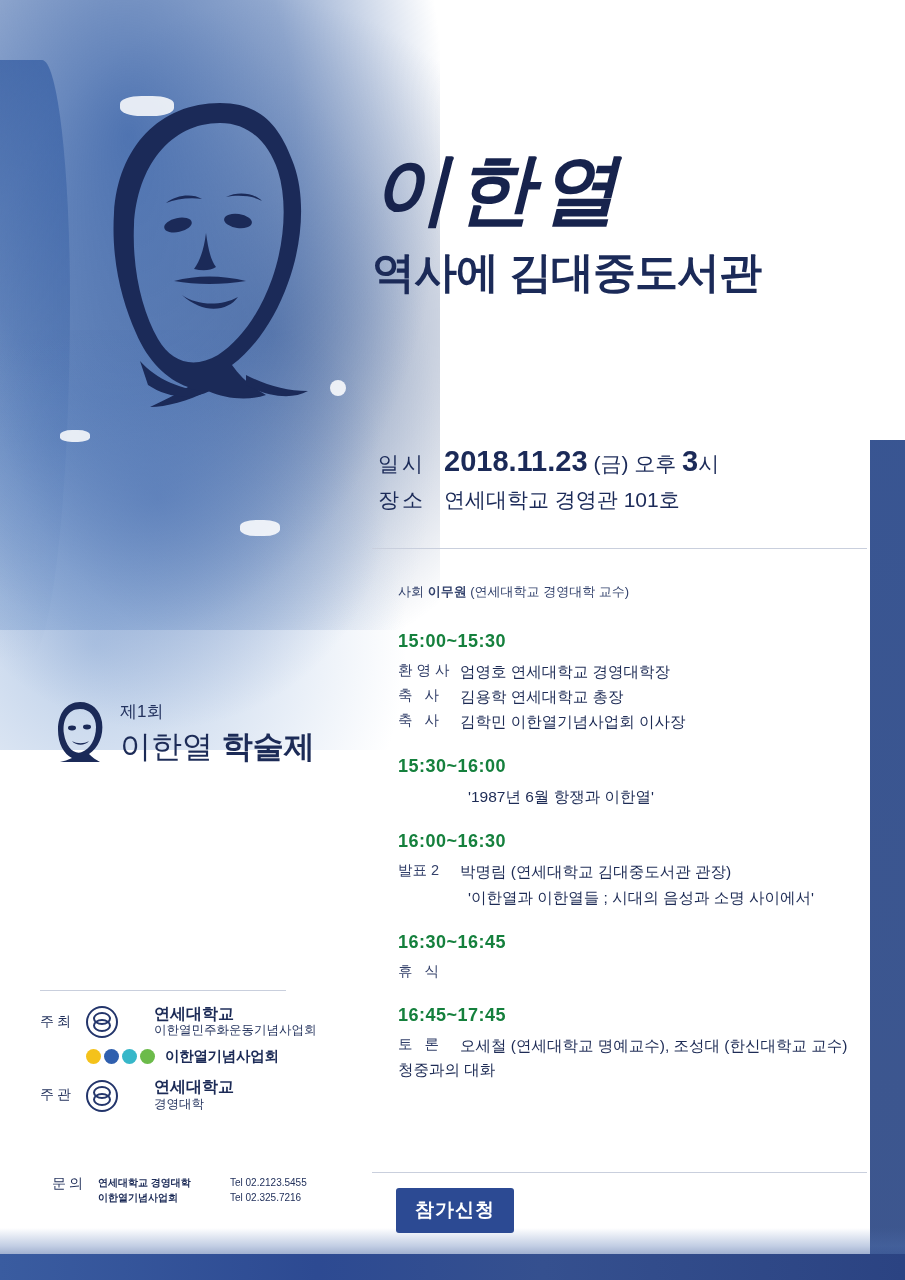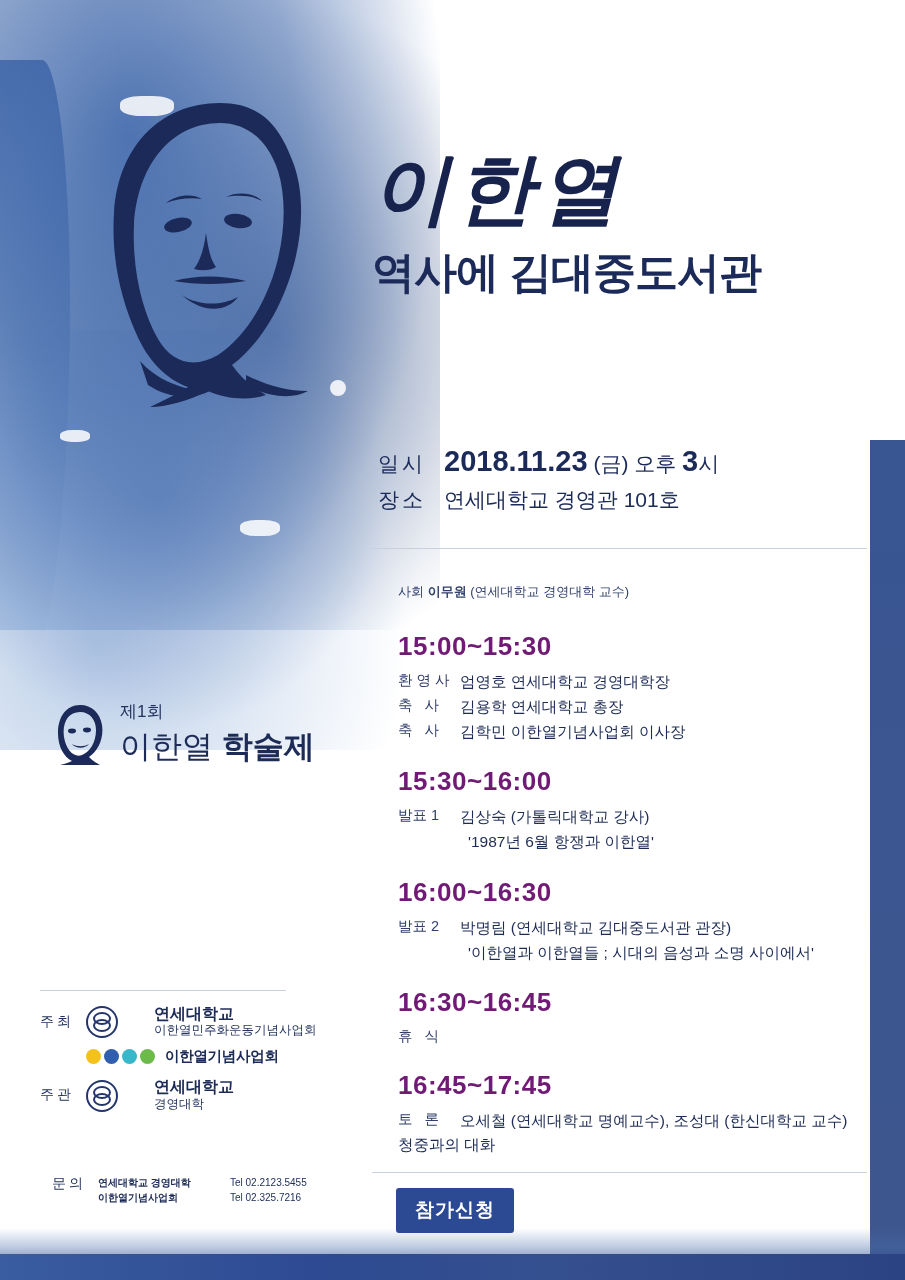--- a/index.html
+++ b/index.html
@@ -166,23 +166,23 @@
     color: #20305c;
   }
   .host-line {
     font-size: 13px;
     color: #31406b;
     margin-bottom: 30px;
   }
   .host-line b { font-weight: 700; }
   .slot { margin-bottom: 22px; }
   .slot-time {
-    font-size: 26px;
-    font-weight: 700;
-    color: #701a75;
+    font-size: 18px;
+    font-weight: 700;
+    color: #15803d;
     letter-spacing: 0.5px;
     margin-bottom: 7px;
   }
   .slot-line {
     display: flex;
     font-size: 15.5px;
     line-height: 1.62;
     color: #1d2b55;
   }
   .slot-role {
@@ -224,21 +224,21 @@
     cursor: pointer;
   }
 
   
   .event-logo {
     position: absolute;
     left: 52px;
     top: 700px;
     width: 290px;
   }
-  .event-logo-inner { display: flex; align-items: center; }
+  .event-logo-inner { display: flex; align-items: flex-start; }
   .event-face {
     width: 56px;
     height: 62px;
     margin-right: 12px;
   }
   .event-text .edition {
     font-size: 17px;
     color: #23325e;
     margin-bottom: 3px;
   }
@@ -437,24 +437,20 @@
         <div class="slot-text">김용학 연세대학교 총장</div>
       </div>
       <div class="slot-line">
         <div class="slot-role">축 사</div>
         <div class="slot-text">김학민 이한열기념사업회 이사장</div>
       </div>
     </div>
 
     <div class="slot">
       <div class="slot-time">15:30~16:00</div>
-      <div class="slot-line">
-        <div class="slot-role num">발표  1</div>
-        <div class="slot-text">김상숙 (가톨릭대학교 강사)</div>
-      </div>
       <div class="slot-sub">'1987년 6월 항쟁과 이한열'</div>
     </div>
 
     <div class="slot">
       <div class="slot-time">16:00~16:30</div>
       <div class="slot-line">
         <div class="slot-role num">발표  2</div>
         <div class="slot-text">박명림 (연세대학교 김대중도서관 관장)</div>
       </div>
       <div class="slot-sub">'이한열과 이한열들 ; 시대의 음성과 소명 사이에서'</div>

